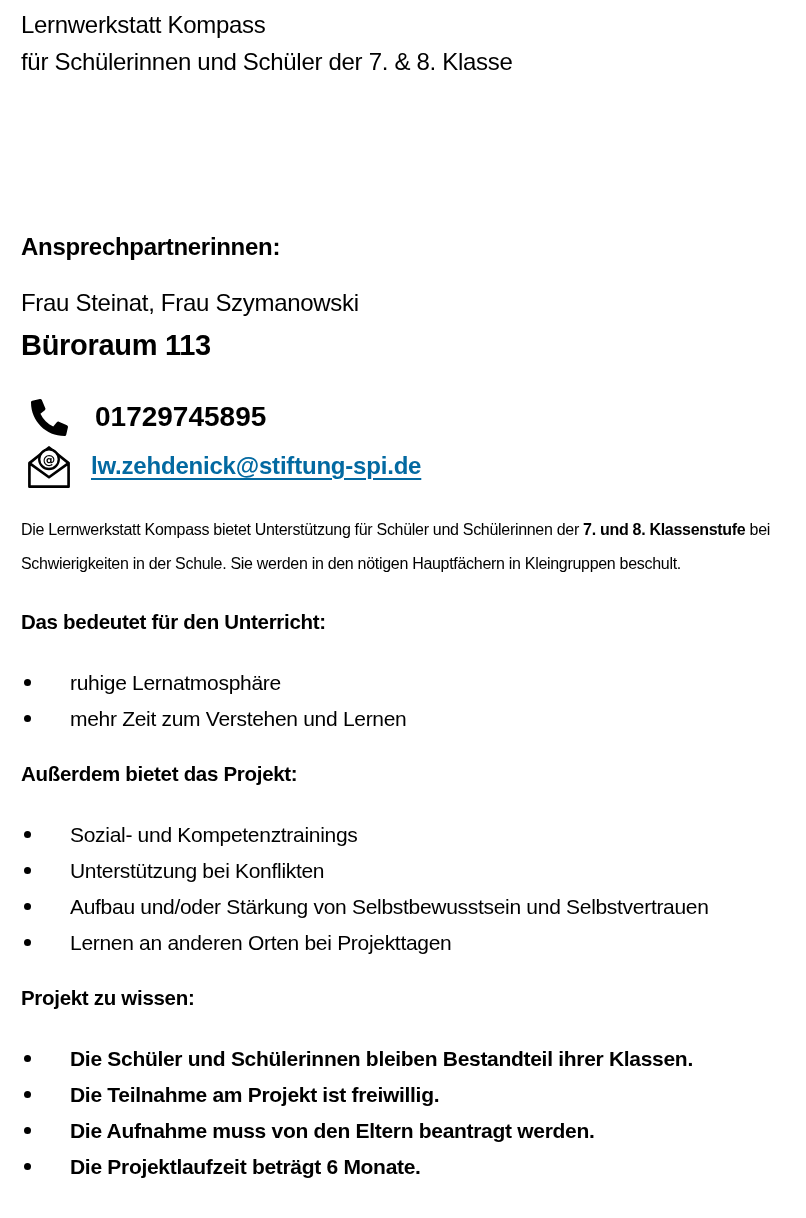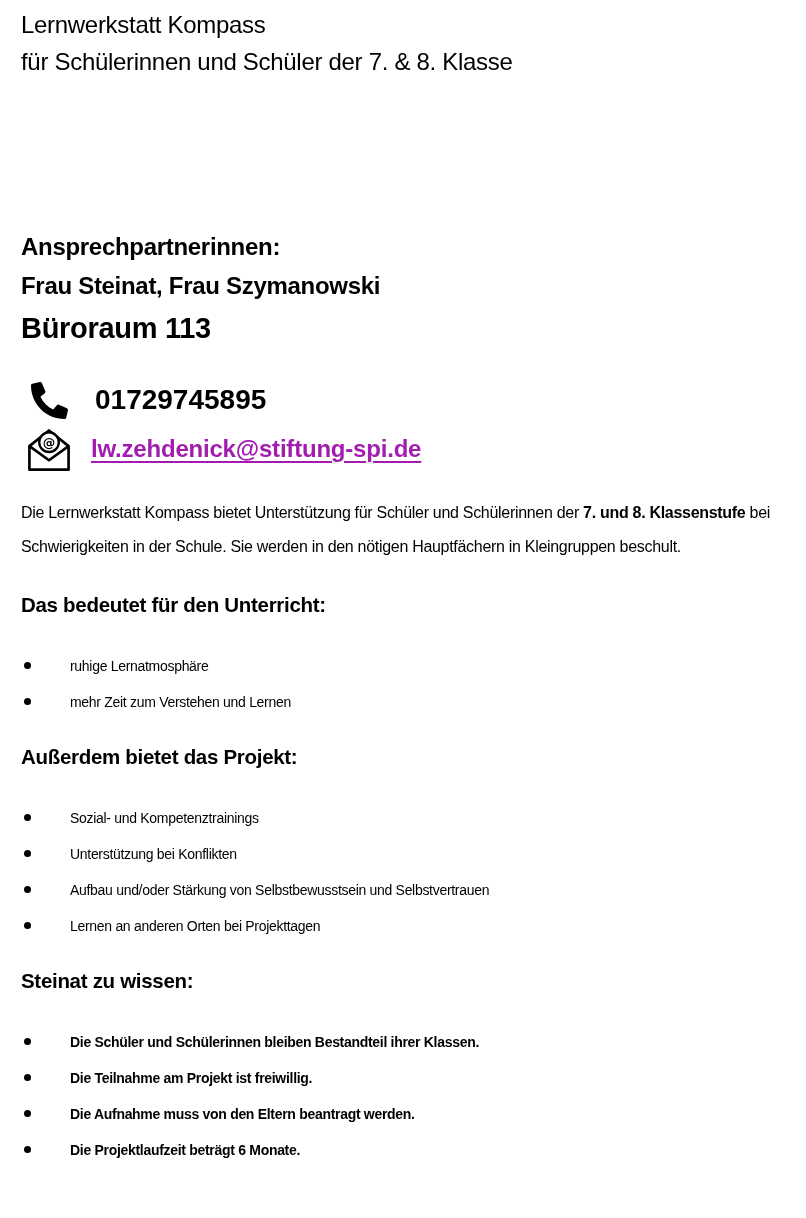--- a/index.html
+++ b/index.html
@@ -30,23 +30,23 @@
   }
   
   .contact { margin-top: 152px; }
   .contact-heading {
     font-size: 24px;
     font-weight: 700;
     line-height: 30px;
   }
   .contact-names {
     font-size: 24px;
-    font-weight: 700;
+    font-weight: 400;
     line-height: 30px;
-    margin-top: 9px;
+    margin-top: 26px;
   }
   .contact-room {
     font-size: 29px;
     font-weight: 700;
     line-height: 34px;
     margin-top: 10px;
   }
   .contact-row {
     display: flex;
     align-items: center;
@@ -89,21 +89,21 @@
     margin: 22px 0 0 0;
     font-size: 20.5px;
     font-weight: 700;
     line-height: 30px;
   }
   .section-first .section-heading { margin-top: 26px; }
   .bullet-list { margin-top: 28px; }
   .bullet-item {
     position: relative;
     padding-left: 49px;
-    font-size: 14px;
+    font-size: 21px;
     line-height: 36px;
   }
   .bullet-dot {
     position: absolute;
     left: 3px;
     top: 14px;
     width: 7px;
     height: 7px;
     border-radius: 50%;
     background: #000000;
@@ -137,21 +137,21 @@
 
     <div class="contact-row email-row">
       <span class="icon-col">
         <svg class="icon-svg" width="52" height="47" viewBox="0 0 64 60" aria-hidden="true">
           <path d="M7 27 L32 7 L57 27" fill="none" stroke="#000000" stroke-width="3.4" stroke-linejoin="round"></path>
           <circle cx="32" cy="22" r="12.5" fill="#ffffff" stroke="#000000" stroke-width="3"></circle>
           <text x="32" y="28" text-anchor="middle" font-family="DejaVu Sans, sans-serif" font-size="16" font-weight="bold" fill="#000000">@</text>
           <path d="M7 27 L32 45 L57 27 L57 57 L7 57 Z" fill="#ffffff" stroke="#000000" stroke-width="3.4" stroke-linejoin="round"></path>
         </svg>
       </span>
-      <a class="email-link" style="color:#a21caf">lw.zehdenick@stiftung-spi.de</a>
+      <a class="email-link" style="color:#0369a1">lw.zehdenick@stiftung-spi.de</a>
     </div>
   </div>
 
   <p class="intro"><span>Die Lernwerkstatt Kompass bietet Unterstützung für Schüler und Schülerinnen der </span><b>7. und 8. Klassenstufe</b><span> bei Schwierigkeiten in der Schule. Sie werden in den nötigen Hauptfächern in Kleingruppen beschult.</span></p>
 
   <div class="section section-first">
     <h3 class="section-heading">Das bedeutet für den Unterricht:</h3>
     <div class="bullet-list">
       <div class="bullet-item">
         <span class="bullet-dot"></span>
@@ -180,21 +180,21 @@
         <span>Aufbau und/oder Stärkung von Selbstbewusstsein und Selbstvertrauen</span>
       </div>
       <div class="bullet-item">
         <span class="bullet-dot"></span>
         <span>Lernen an anderen Orten bei Projekttagen</span>
       </div>
     </div>
   </div>
 
   <div class="section">
-    <h3 class="section-heading">Steinat zu wissen:</h3>
+    <h3 class="section-heading">Projekt zu wissen:</h3>
     <div class="bullet-list bold-items">
       <div class="bullet-item">
         <span class="bullet-dot"></span>
         <span>Die Schüler und Schülerinnen bleiben Bestandteil ihrer Klassen.</span>
       </div>
       <div class="bullet-item">
         <span class="bullet-dot"></span>
         <span>Die Teilnahme am Projekt ist freiwillig.</span>
       </div>
       <div class="bullet-item">

